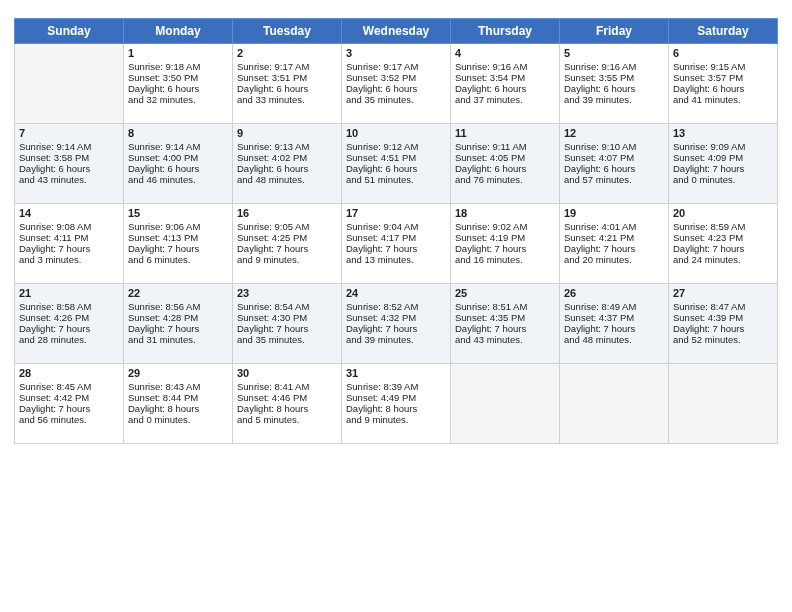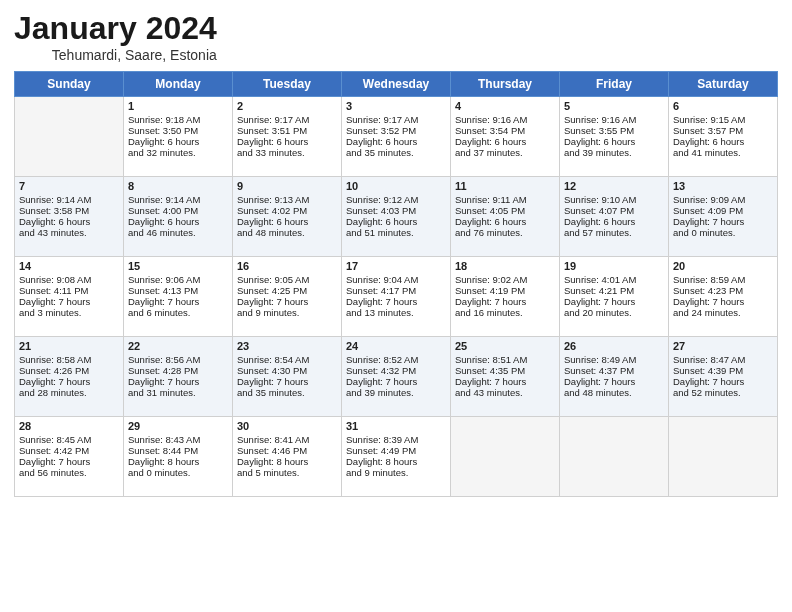--- a/index.html
+++ b/index.html
@@ -81,24 +81,20 @@
     }
     .row-even td:not(.empty) { background: #eef2f8; }
     .row-odd td:not(.empty) { background: #fff; }
     .row-odd td.empty { background: #f5f5f5; }
   </style>
 </head>
 <body>
 
 <div class="container">
   <div class="header-area">
-    <div class="title-area">
-      <div class="month-title">January 2024</div>
-      <div class="location-subtitle">Tehumardi, Saare, Estonia</div>
-    </div>
   </div>
 
   <table>
     <thead>
       <tr>
       <th>Sunday</th>
           <th>Monday</th>
           <th>Tuesday</th>
           <th>Wednesday</th>
           <th>Thursday</th>
@@ -170,21 +166,21 @@
           <td>
             <span class="day-num">9</span>
             <div>Sunrise: 9:13 AM</div>
             <div>Sunset: 4:02 PM</div>
             <div>Daylight: 6 hours</div>
             <div>and 48 minutes.</div>
           </td>
           <td>
             <span class="day-num">10</span>
             <div>Sunrise: 9:12 AM</div>
-            <div>Sunset: 4:03 PM</div>
+            <div>Sunset: 4:51 PM</div>
             <div>Daylight: 6 hours</div>
             <div>and 51 minutes.</div>
           </td>
           <td>
             <span class="day-num">11</span>
             <div>Sunrise: 9:11 AM</div>
             <div>Sunset: 4:05 PM</div>
             <div>Daylight: 6 hours</div>
             <div>and 76 minutes.</div>
           </td>

